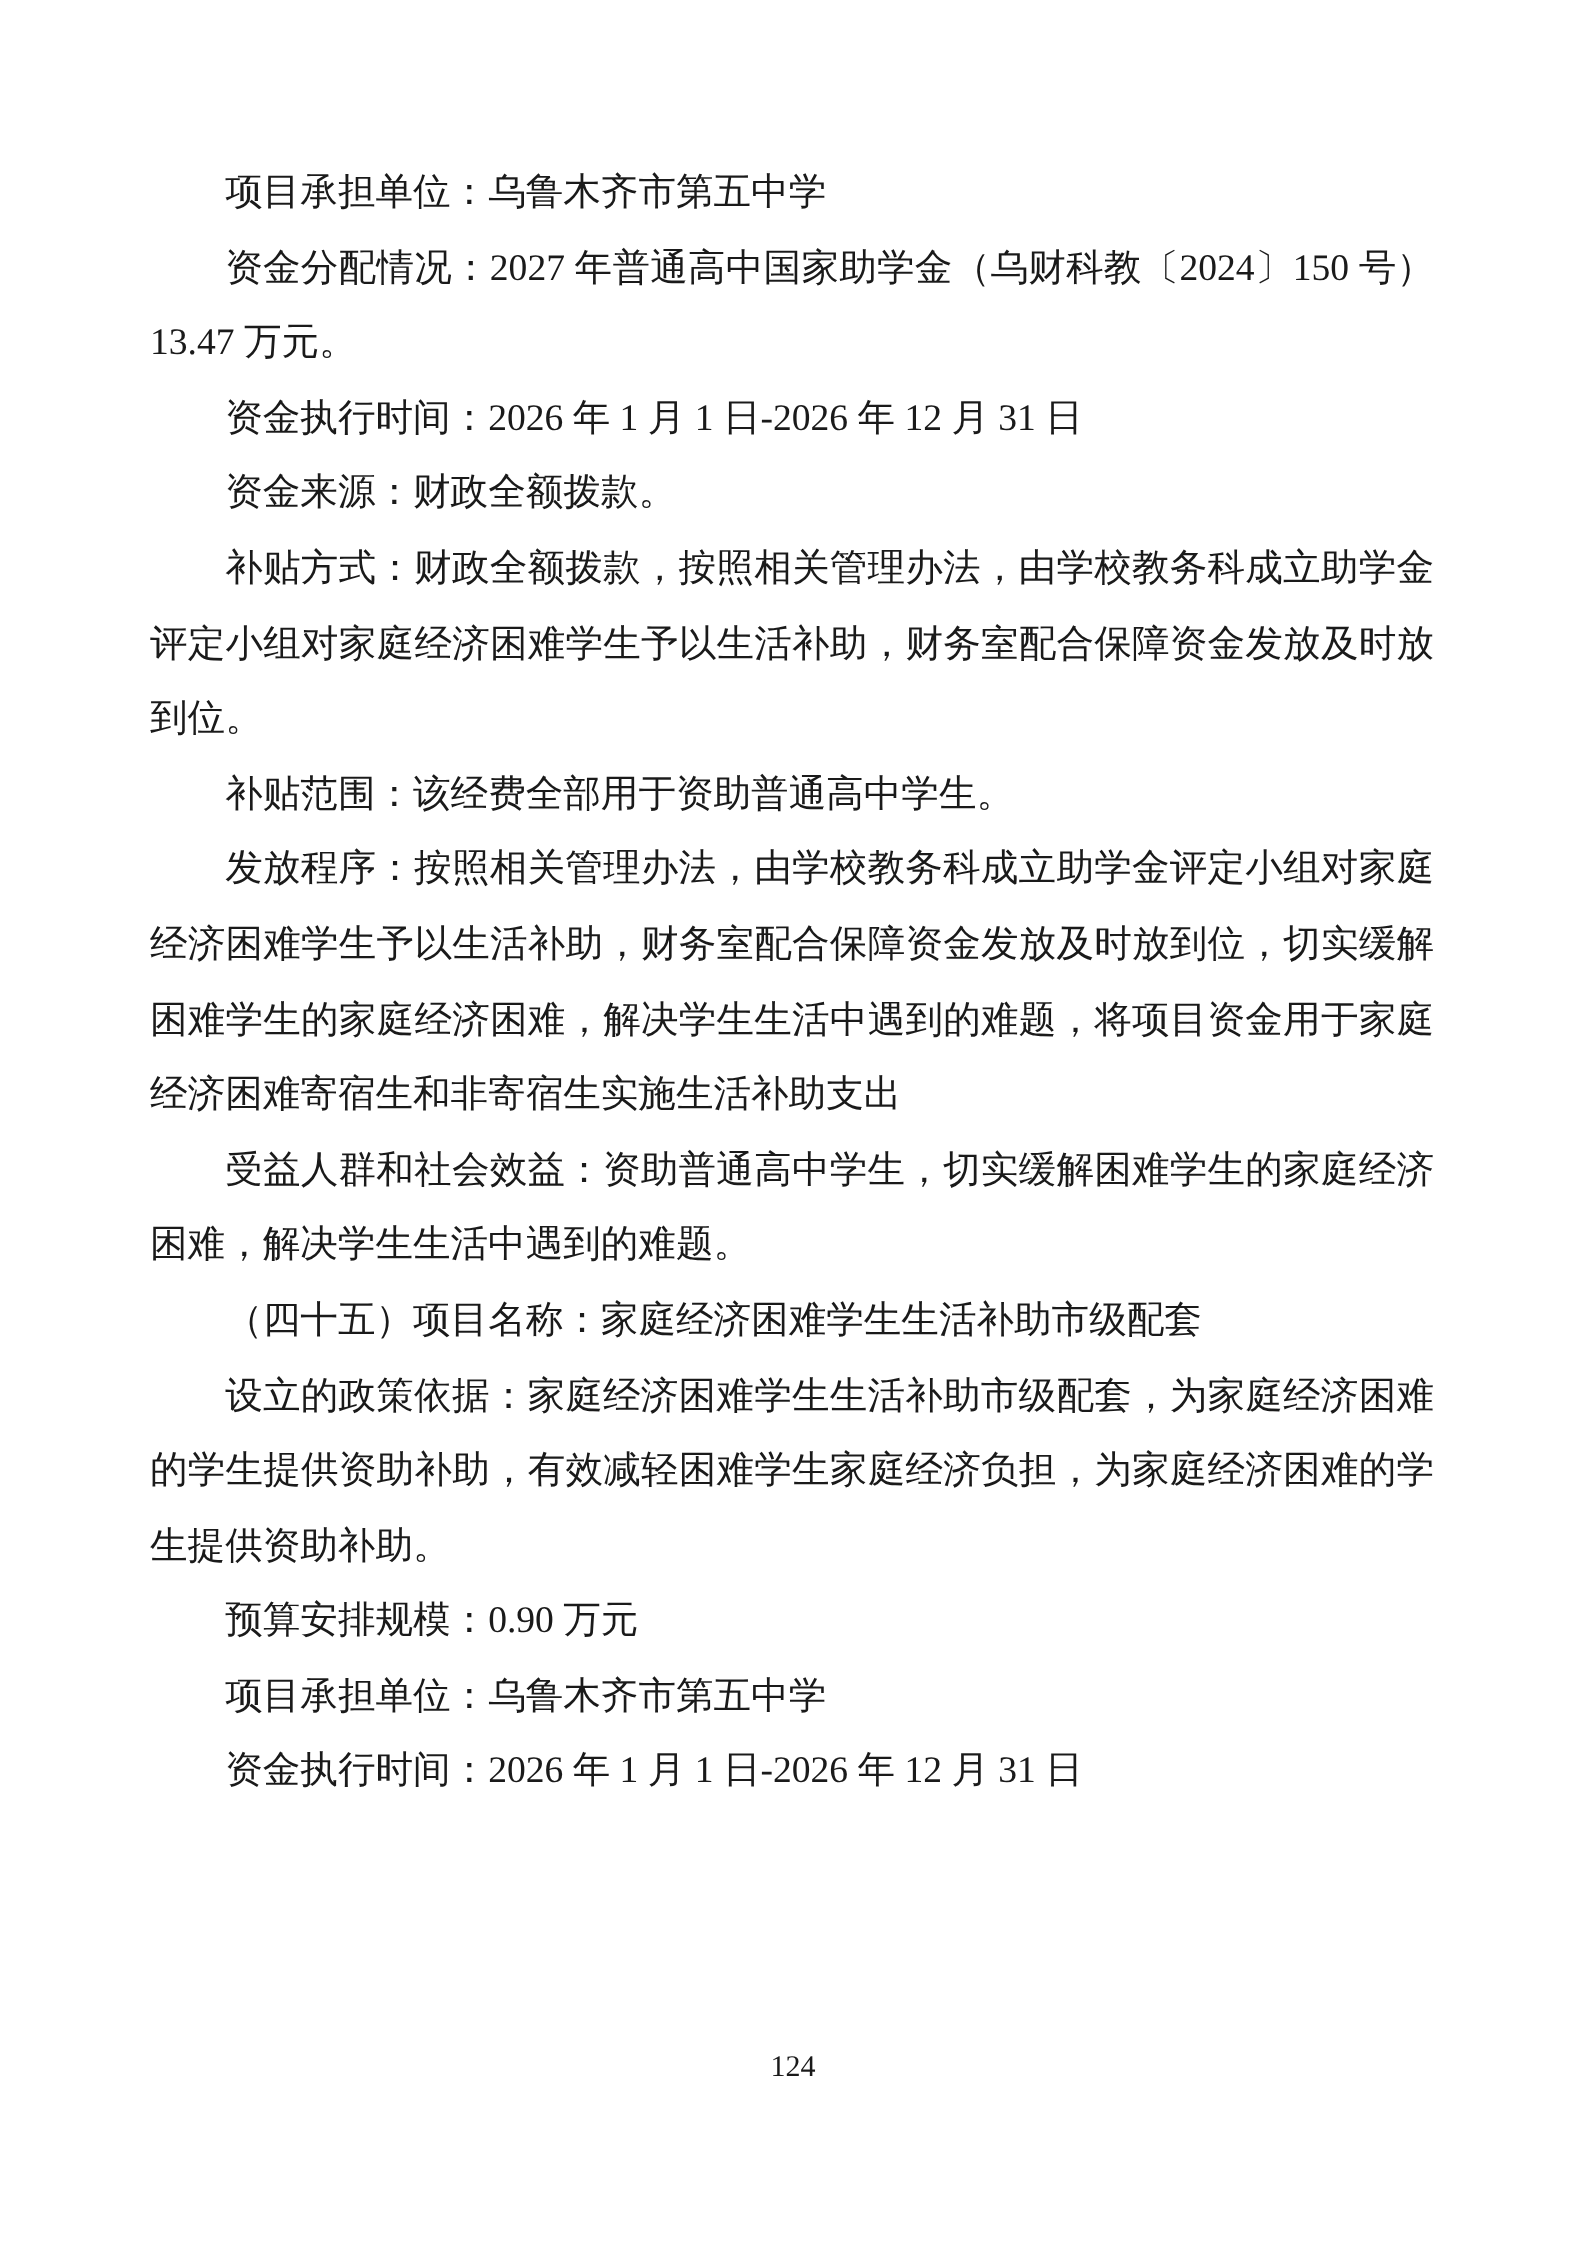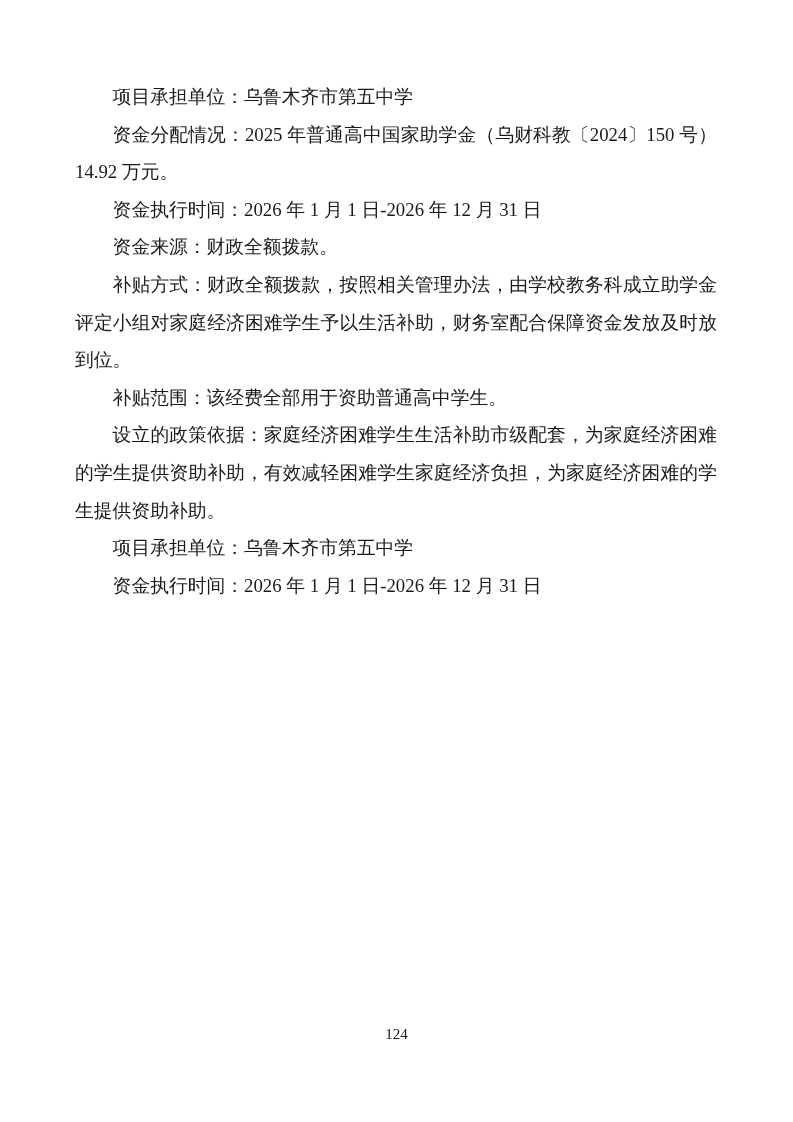--- a/index.html
+++ b/index.html
@@ -41,23 +41,27 @@
     line-height: 20px;
     color: #1a1a1a;
   }
 </style>
 </head>
 <body>
 
 <div class="page">
   <div class="page-body">
     <p>项目承担单位：乌鲁木齐市第五中学</p>
-    <p>资金分配情况：2025 年普通高中国家助学金（乌财科教〔2024〕150 号）14.92 万元。</p>
+    <p>资金分配情况：2027 年普通高中国家助学金（乌财科教〔2024〕150 号）13.47 万元。</p>
     <p>资金执行时间：2026 年 1 月 1 日-2026 年 12 月 31 日</p>
     <p>资金来源：财政全额拨款。</p>
     <p>补贴方式：财政全额拨款，按照相关管理办法，由学校教务科成立助学金评定小组对家庭经济困难学生予以生活补助，财务室配合保障资金发放及时放到位。</p>
     <p>补贴范围：该经费全部用于资助普通高中学生。</p>
+    <p>发放程序：按照相关管理办法，由学校教务科成立助学金评定小组对家庭经济困难学生予以生活补助，财务室配合保障资金发放及时放到位，切实缓解困难学生的家庭经济困难，解决学生生活中遇到的难题，将项目资金用于家庭经济困难寄宿生和非寄宿生实施生活补助支出</p>
+    <p>受益人群和社会效益：资助普通高中学生，切实缓解困难学生的家庭经济困难，解决学生生活中遇到的难题。</p>
+    <p>（四十五）项目名称：家庭经济困难学生生活补助市级配套</p>
     <p>设立的政策依据：家庭经济困难学生生活补助市级配套，为家庭经济困难的学生提供资助补助，有效减轻困难学生家庭经济负担，为家庭经济困难的学生提供资助补助。</p>
+    <p>预算安排规模：0.90 万元</p>
     <p>项目承担单位：乌鲁木齐市第五中学</p>
     <p>资金执行时间：2026 年 1 月 1 日-2026 年 12 月 31 日</p>
   </div>
   <div class="page-number">124</div>
 </div>
 
 </body></html>

